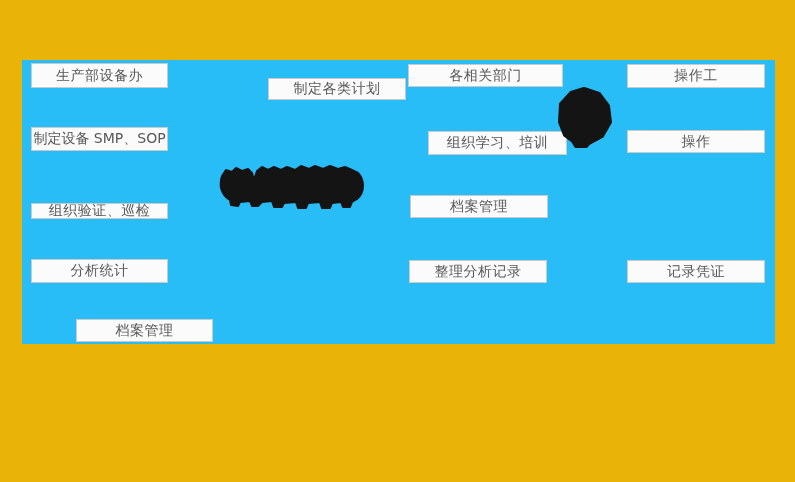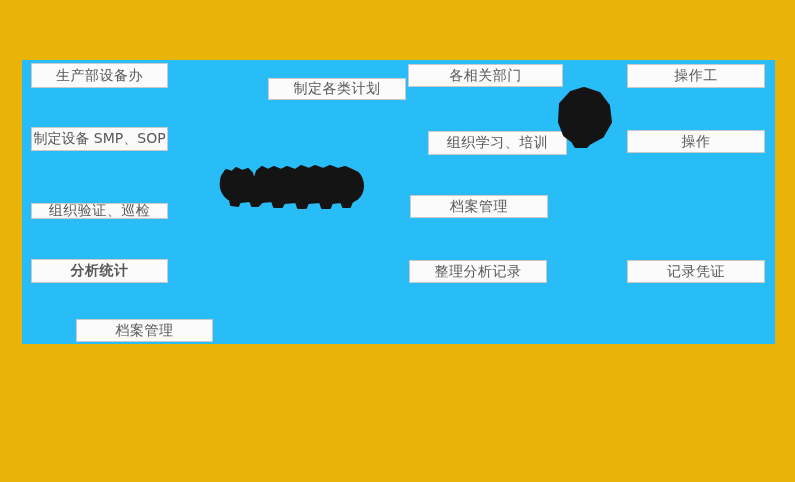--- a/index.html
+++ b/index.html
@@ -26,21 +26,21 @@
 </head>
 <body>
 
 <div class="stage">
 
   <div class="panel"></div>
 
   <div class="box" style="left:31px; top:63px;  width:137px; height:25px;">生产部设备办</div>
   <div class="box" style="left:31px; top:127px; width:137px; height:24px; letter-spacing:0;">制定设备 SMP、SOP</div>
   <div class="box" style="left:31px; top:203px; width:137px; height:16px;">组织验证、巡检</div>
-  <div class="box" style="left:31px; top:259px; width:137px; height:24px;font-weight:bold;">分析统计</div>
+  <div class="box" style="left:31px; top:259px; width:137px; height:24px;">分析统计</div>
   <div class="box" style="left:31px; top:319px; width:137px; height:23px;margin-left:45px;">档案管理</div>
 
   <div class="box" style="left:220px; top:78px; width:138px; height:22px;margin-left:48px;">制定各类计划</div>
 
   <div class="box" style="left:408px; top:64px;  width:155px; height:23px;">各相关部门</div>
   <div class="box" style="left:428px; top:131px; width:139px; height:24px;">组织学习、培训</div>
   <div class="box" style="left:410px; top:195px; width:138px; height:23px;">档案管理</div>
   <div class="box" style="left:409px; top:260px; width:138px; height:23px;">整理分析记录</div>
 
   <div class="box" style="left:627px; top:64px;  width:138px; height:24px;">操作工</div>

